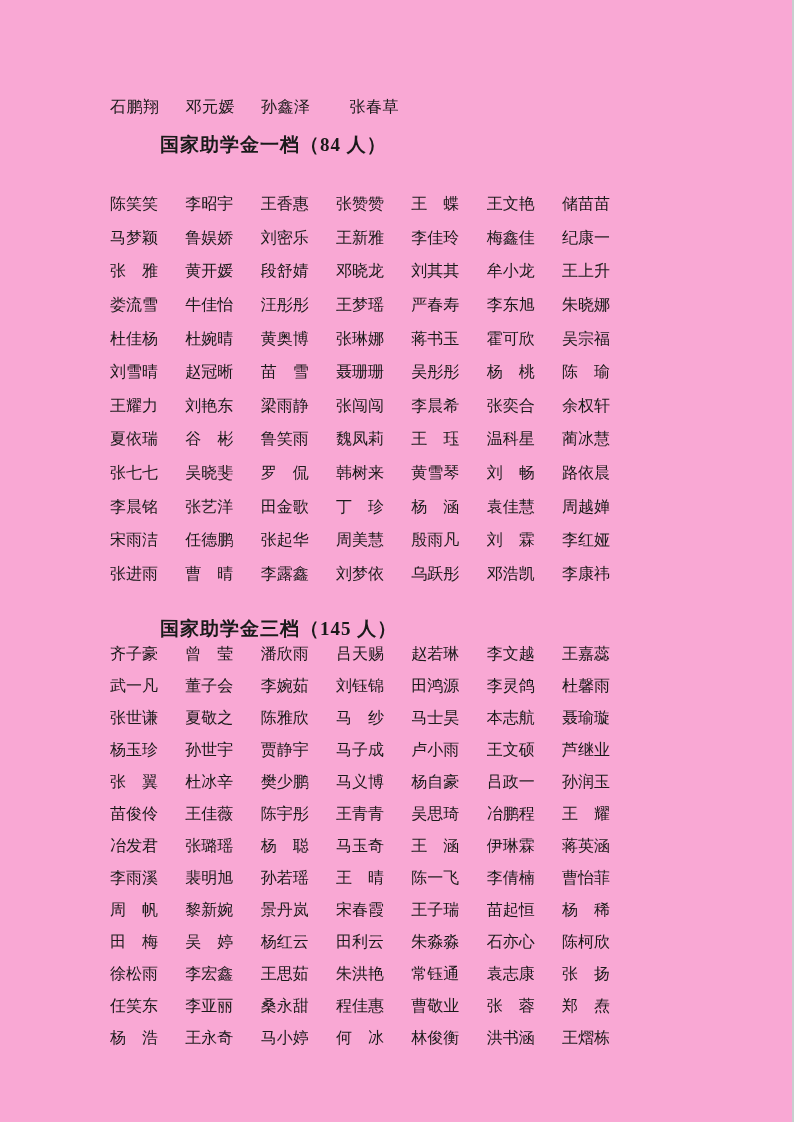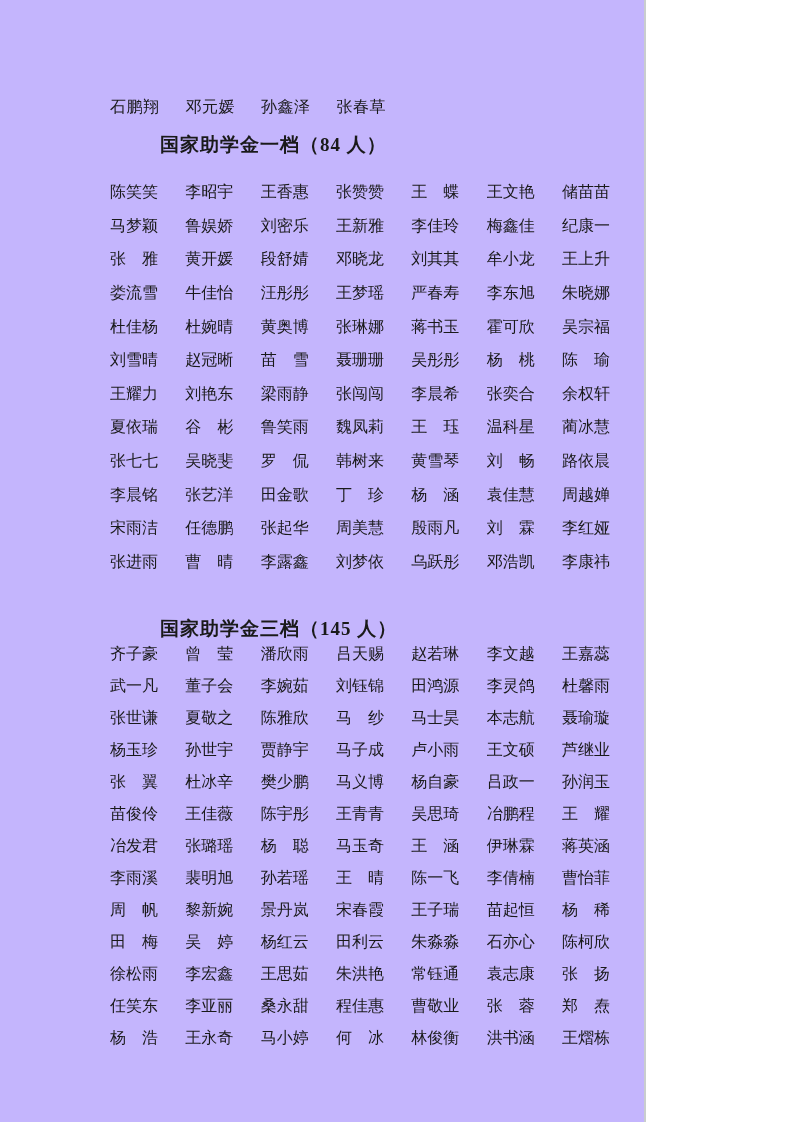--- a/index.html
+++ b/index.html
@@ -4,35 +4,35 @@
 <style>
   * { margin: 0; padding: 0; box-sizing: border-box; }
   html, body { background: #ffffff; }
   body {
     width: 794px; height: 1122px;
     font-family: "Liberation Serif", "DejaVu Serif", serif;
     overflow: hidden;
   }
   .page {
     position: relative;
-    width: 646px; height: 1122px;
-    background: #c4b5fd;
+    width: 794px; height: 1122px;
+    background: #f9a8d4;
     border-right: 2px solid #c9cdce;
     color: #1a1a1a;
   }
   .top-names {
     position: absolute;
     top: 97px; left: 110px;
     display: flex;
     font-size: 16px;
     letter-spacing: 0.5px;
     white-space: pre;
   }
   .top-names .name { margin-right: 26px; }
-  .top-names .name.extra-gap { }
+  .top-names .name.extra-gap { margin-left: 13px; }
   .section-heading {
     position: absolute;
     left: 160px;
     font-size: 19px;
     font-weight: bold;
     letter-spacing: 1px;
     white-space: pre;
   }
   .name-grid {
     position: absolute;
@@ -44,21 +44,21 @@
   }
   .name-grid .name {
     font-size: 16px;
     white-space: pre;
     height: var(--rowh);
     display: flex;
     align-items: center;
   }
   
   #heading-0 { top: 132px; }
-  #grid-0    { top: 176px; --rowh: 33.6px; }
+  #grid-0    { top: 188px; --rowh: 33.6px; }
   #heading-1 { top: 616px; }
   #grid-1    { top: 638px; --rowh: 32px; }
 </style>
 </head>
 <body>
 
 <div class="page">
   <div class="top-names"><span class="name">石鹏翔</span><span class="name">邓元媛</span><span class="name">孙鑫泽</span><span class="name extra-gap">张春草</span></div>
   <div id="sections-root">
       <div class="section-heading" id="heading-0">国家助学金一档（84 人）</div>

